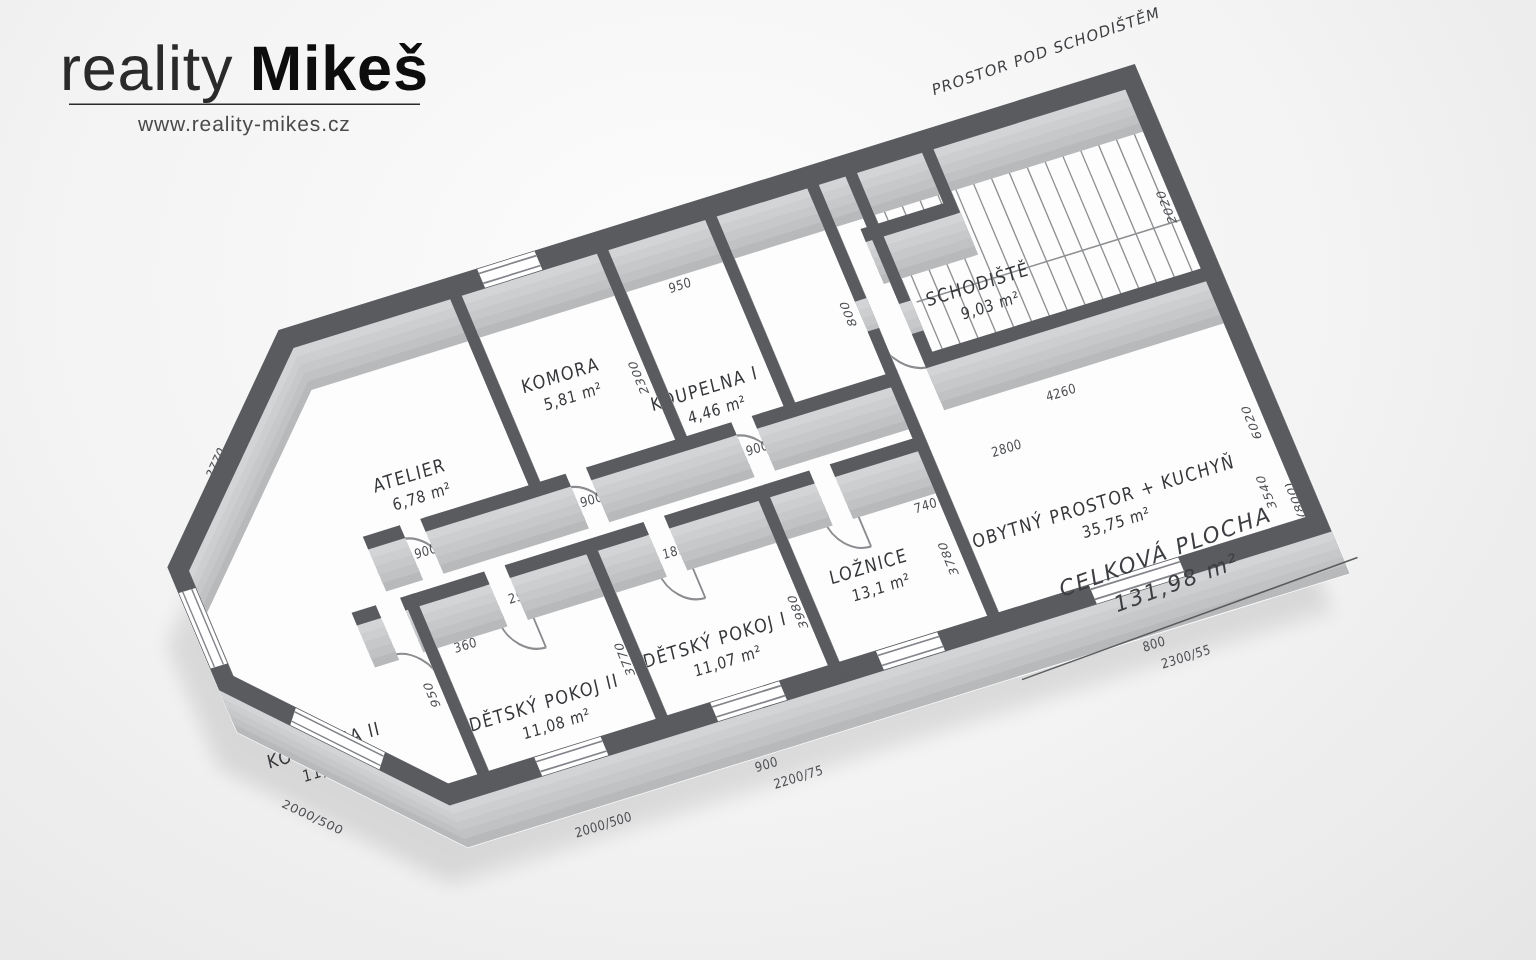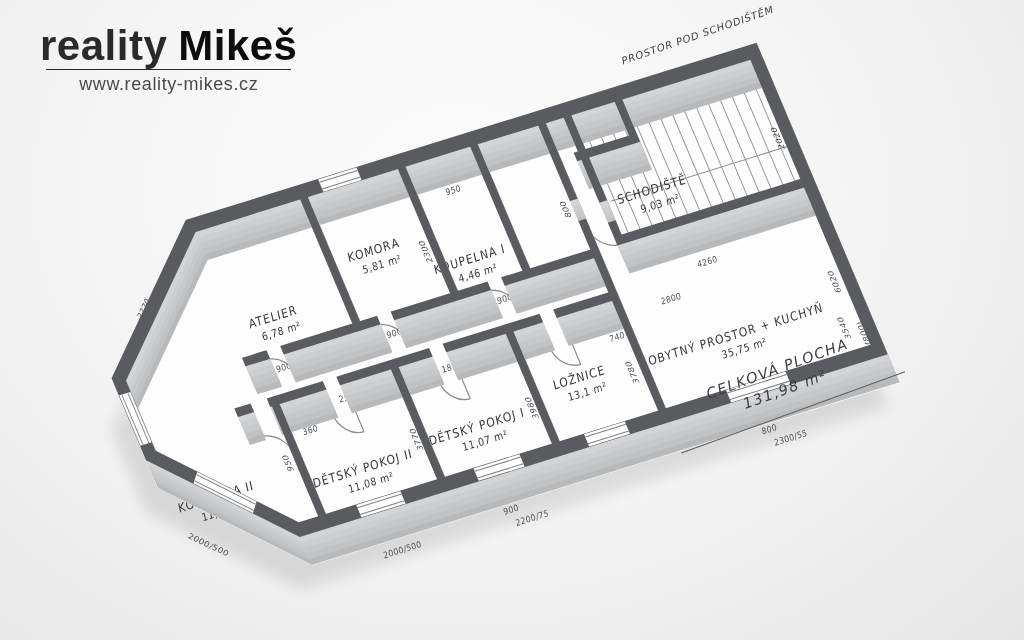--- a/index.html
+++ b/index.html
@@ -4,24 +4,24 @@
 <style>
   html,body{margin:0;padding:0;}
   body{
     width:1024px;height:640px;overflow:hidden;
     background:radial-gradient(ellipse at 45% 30%, #fcfcfc 0%, #f4f4f4 50%, #e6e6e6 100%);
     font-family:"Liberation Sans", sans-serif;
     position:relative;
   }
   .logo-block{position:absolute;left:40px;top:24px;text-align:center;color:#1b1b1b;}
   .logo-line1{font-size:42px;line-height:1.05;letter-spacing:.5px;}
-  .logo-light{font-weight:700;color:#2a2a2a;}
+  .logo-light{font-weight:400;color:#2a2a2a;}
   .logo-bold{font-weight:700;color:#0d0d0d;margin-left:11px;}
   .logo-rule{border-top:1.6px solid #2a2a2a;margin:1px 6px 4px 6px;}
-  .logo-url{font-size:18px;color:#4a4a4a;letter-spacing:.6px;}
+  .logo-url{font-size:14px;color:#4a4a4a;letter-spacing:.6px;}
 
   svg text{user-select:none;}
   .room{font-family:"DejaVu Sans",sans-serif;font-style:italic;font-size:12px;fill:#35373a;letter-spacing:1.2px;}
   .room .area{font-size:10.5px;letter-spacing:.6px;}
   .room-small{font-size:8.5px;letter-spacing:.5px;}
   .dim{font-family:"DejaVu Sans",sans-serif;font-style:italic;font-size:8.6px;fill:#4d4f53;letter-spacing:.4px;}
   .stairs line{stroke:#8d8f92;stroke-width:1;}
   .rail{stroke:#6f7174;stroke-width:2.4;}
   .door{stroke:#8a8c8f;stroke-width:1.4;fill:none;}
   .winthin{stroke:#83858a;stroke-width:1.1;}

